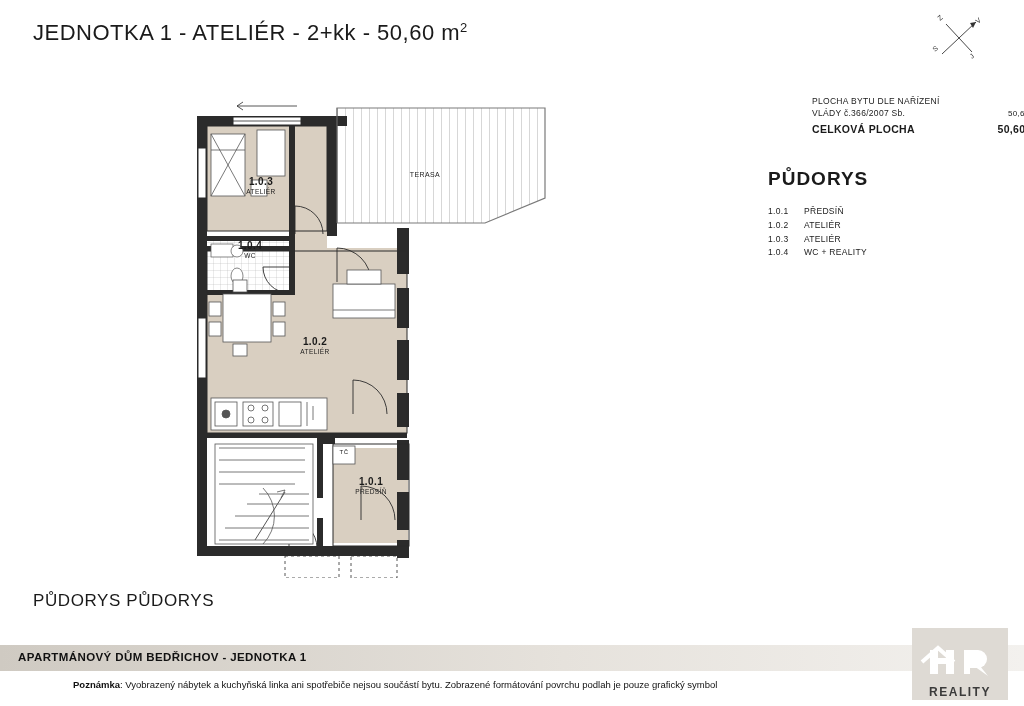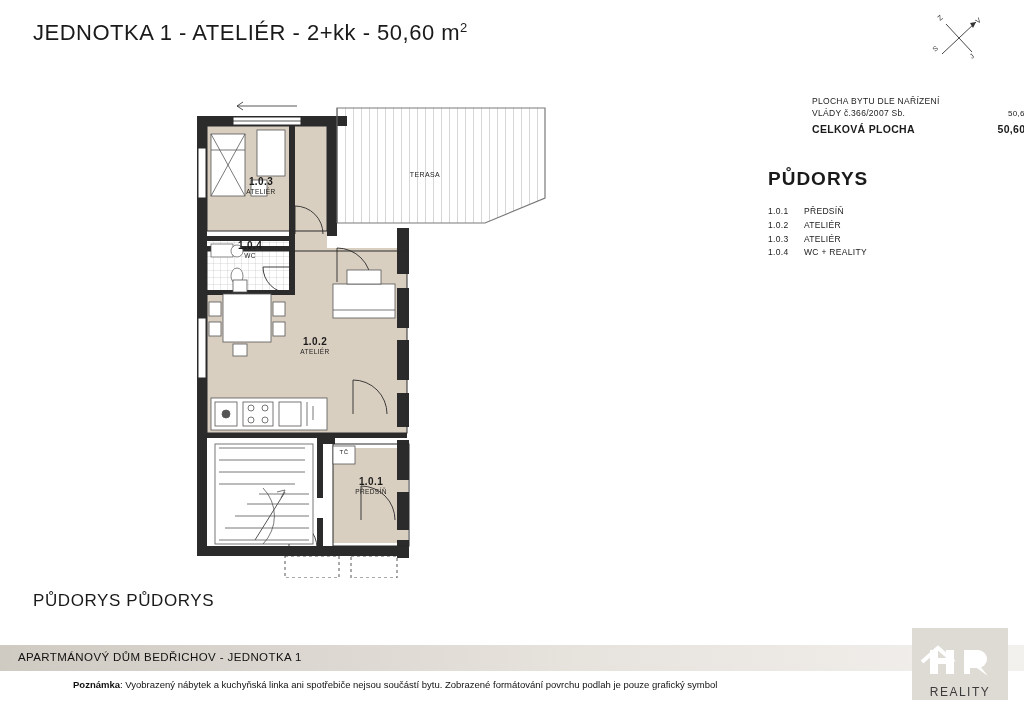--- a/index.html
+++ b/index.html
@@ -127,20 +127,21 @@
     height: 26px;
     background: linear-gradient(to right, #cfcac2 0%, #e6e2dc 55%, #f3f1ee 100%);
   }
   .footer-bar-text {
     position: absolute;
     left: 18px;
     top: 651px;
     font-size: 11.5px;
     letter-spacing: 0.4px;
     color: #111;
+    font-weight: bold;
   }
   .note {
     position: absolute;
     left: 33px;
     top: 679px;
     font-size: 9.5px;
     color: #111;
   }
   .note b { font-weight: bold; padding-left: 40px; }
 
@@ -159,21 +160,21 @@
     width: 96px; height: 56px;
     background: #dedad4;
   }
   .logo .reality {
     position: absolute;
     left: 0; top: 56px;
     width: 96px; height: 16px;
     background: #dedad4;
     color: #3b3b3b;
     font-size: 12px;
-    font-weight: normal;
+    font-weight: bold;
     letter-spacing: 1.5px;
     text-align: center;
     line-height: 16px;
   }
 </style>
 </head>
 <body>
 
 <div class="page">
 

